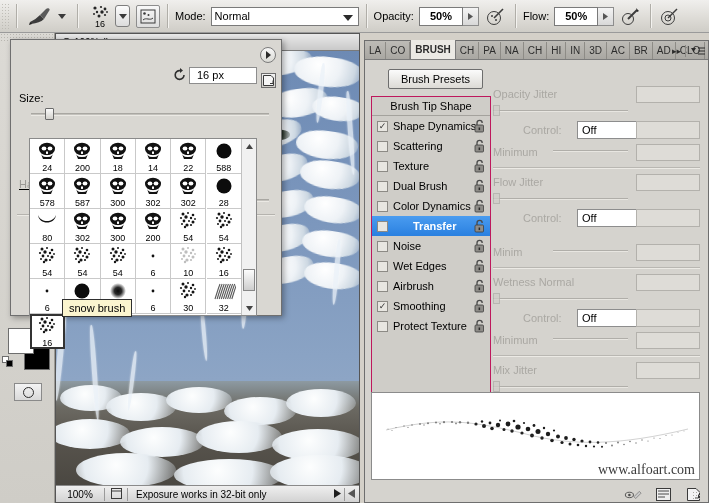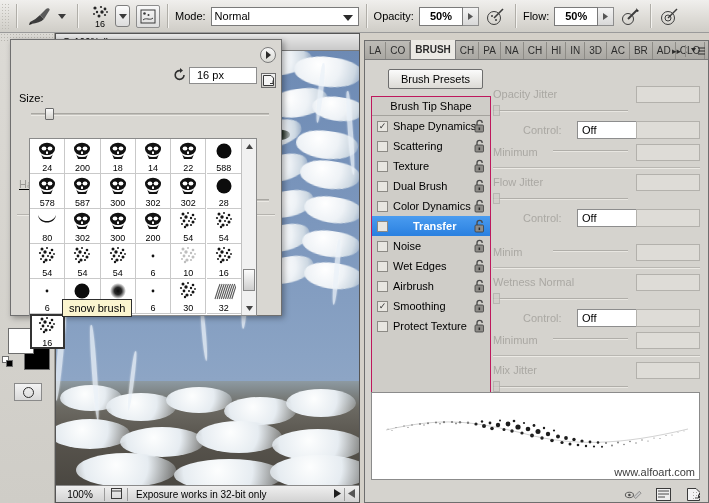--- a/index.html
+++ b/index.html
@@ -183,22 +183,22 @@
   .jsel .tri { position:absolute; right:4px; top:6px;
     width:0;height:0;border-left:5px solid transparent;border-right:5px solid transparent;border-top:6px solid #9b9995; }
   .jsel-box { position:absolute; right:0; width:64px; height:18px; border:1px solid #b3b1ac; background:#dedcd7; }
   .jmin-track { position:absolute; left:60px; right:72px; top:8px; height:2px; background:#c6c4bf;
     border-top:1px solid #b0aea9; border-bottom:1px solid #e8e6e1; }
   .jhr { height:1px; background:#b9b7b2; margin:5px 0 4px 0; box-shadow:0 1px 0 #eceae5; }
 
   .preview-box { position:absolute; left:6px; bottom:23px; right:8px; height:88px;
     background:#fff; border:1px solid #8b8b8b; overflow:hidden; }
   .stroke-svg { position:absolute; left:0; top:0; }
-  .watermark { position:absolute; right:4px; bottom:1px; font-size:11px; color:#3b3b3b;
-    font-family:Liberation Sans, sans-serif; }
+  .watermark { position:absolute; right:4px; bottom:1px; font-size:14px; color:#3b3b3b;
+    font-family:Liberation Serif, serif; }
   .panel-foot { position:absolute; right:6px; bottom:2px; display:flex; align-items:center; gap:12px; }
   .foot-icon { width:18px; height:14px; display:flex; align-items:center; justify-content:center; }
   .resize-grip { position:absolute; right:2px; bottom:2px; width:8px; height:8px;
     background-image: radial-gradient(#a9a7a2 40%, transparent 41%); background-size:3px 3px; }
 </style>
 </head>
 <body>
 
 <div id="root">
 

